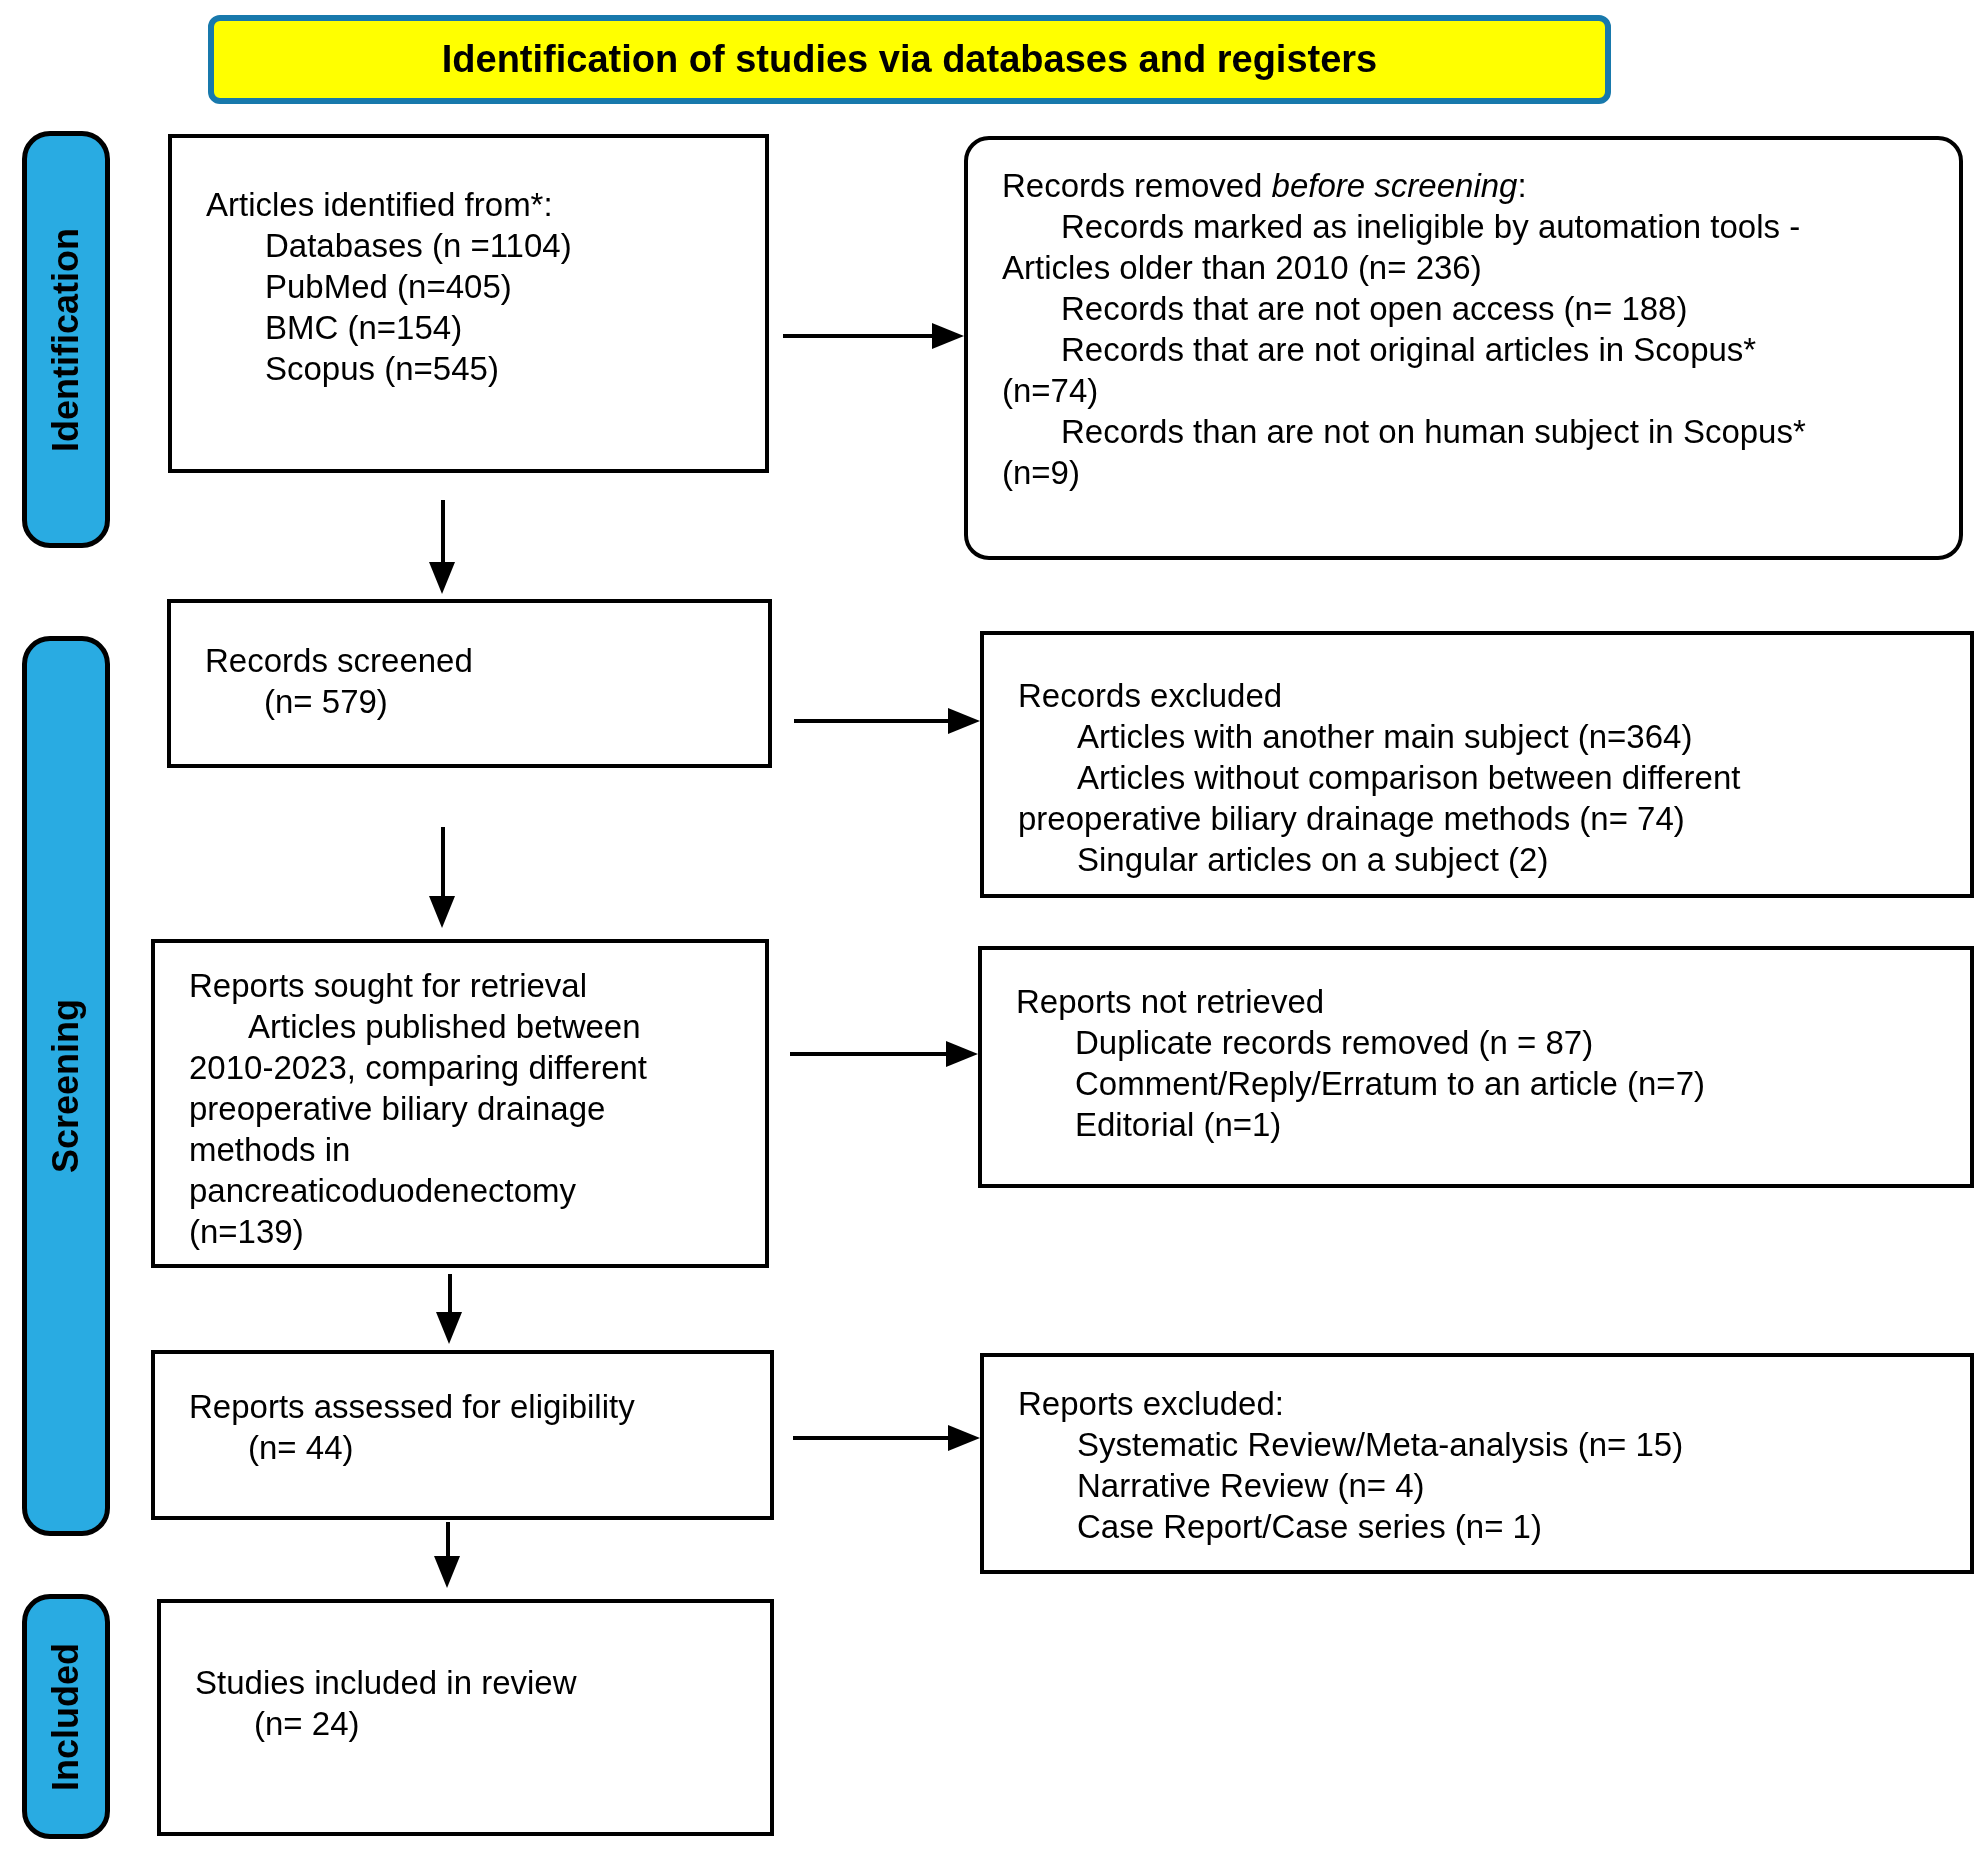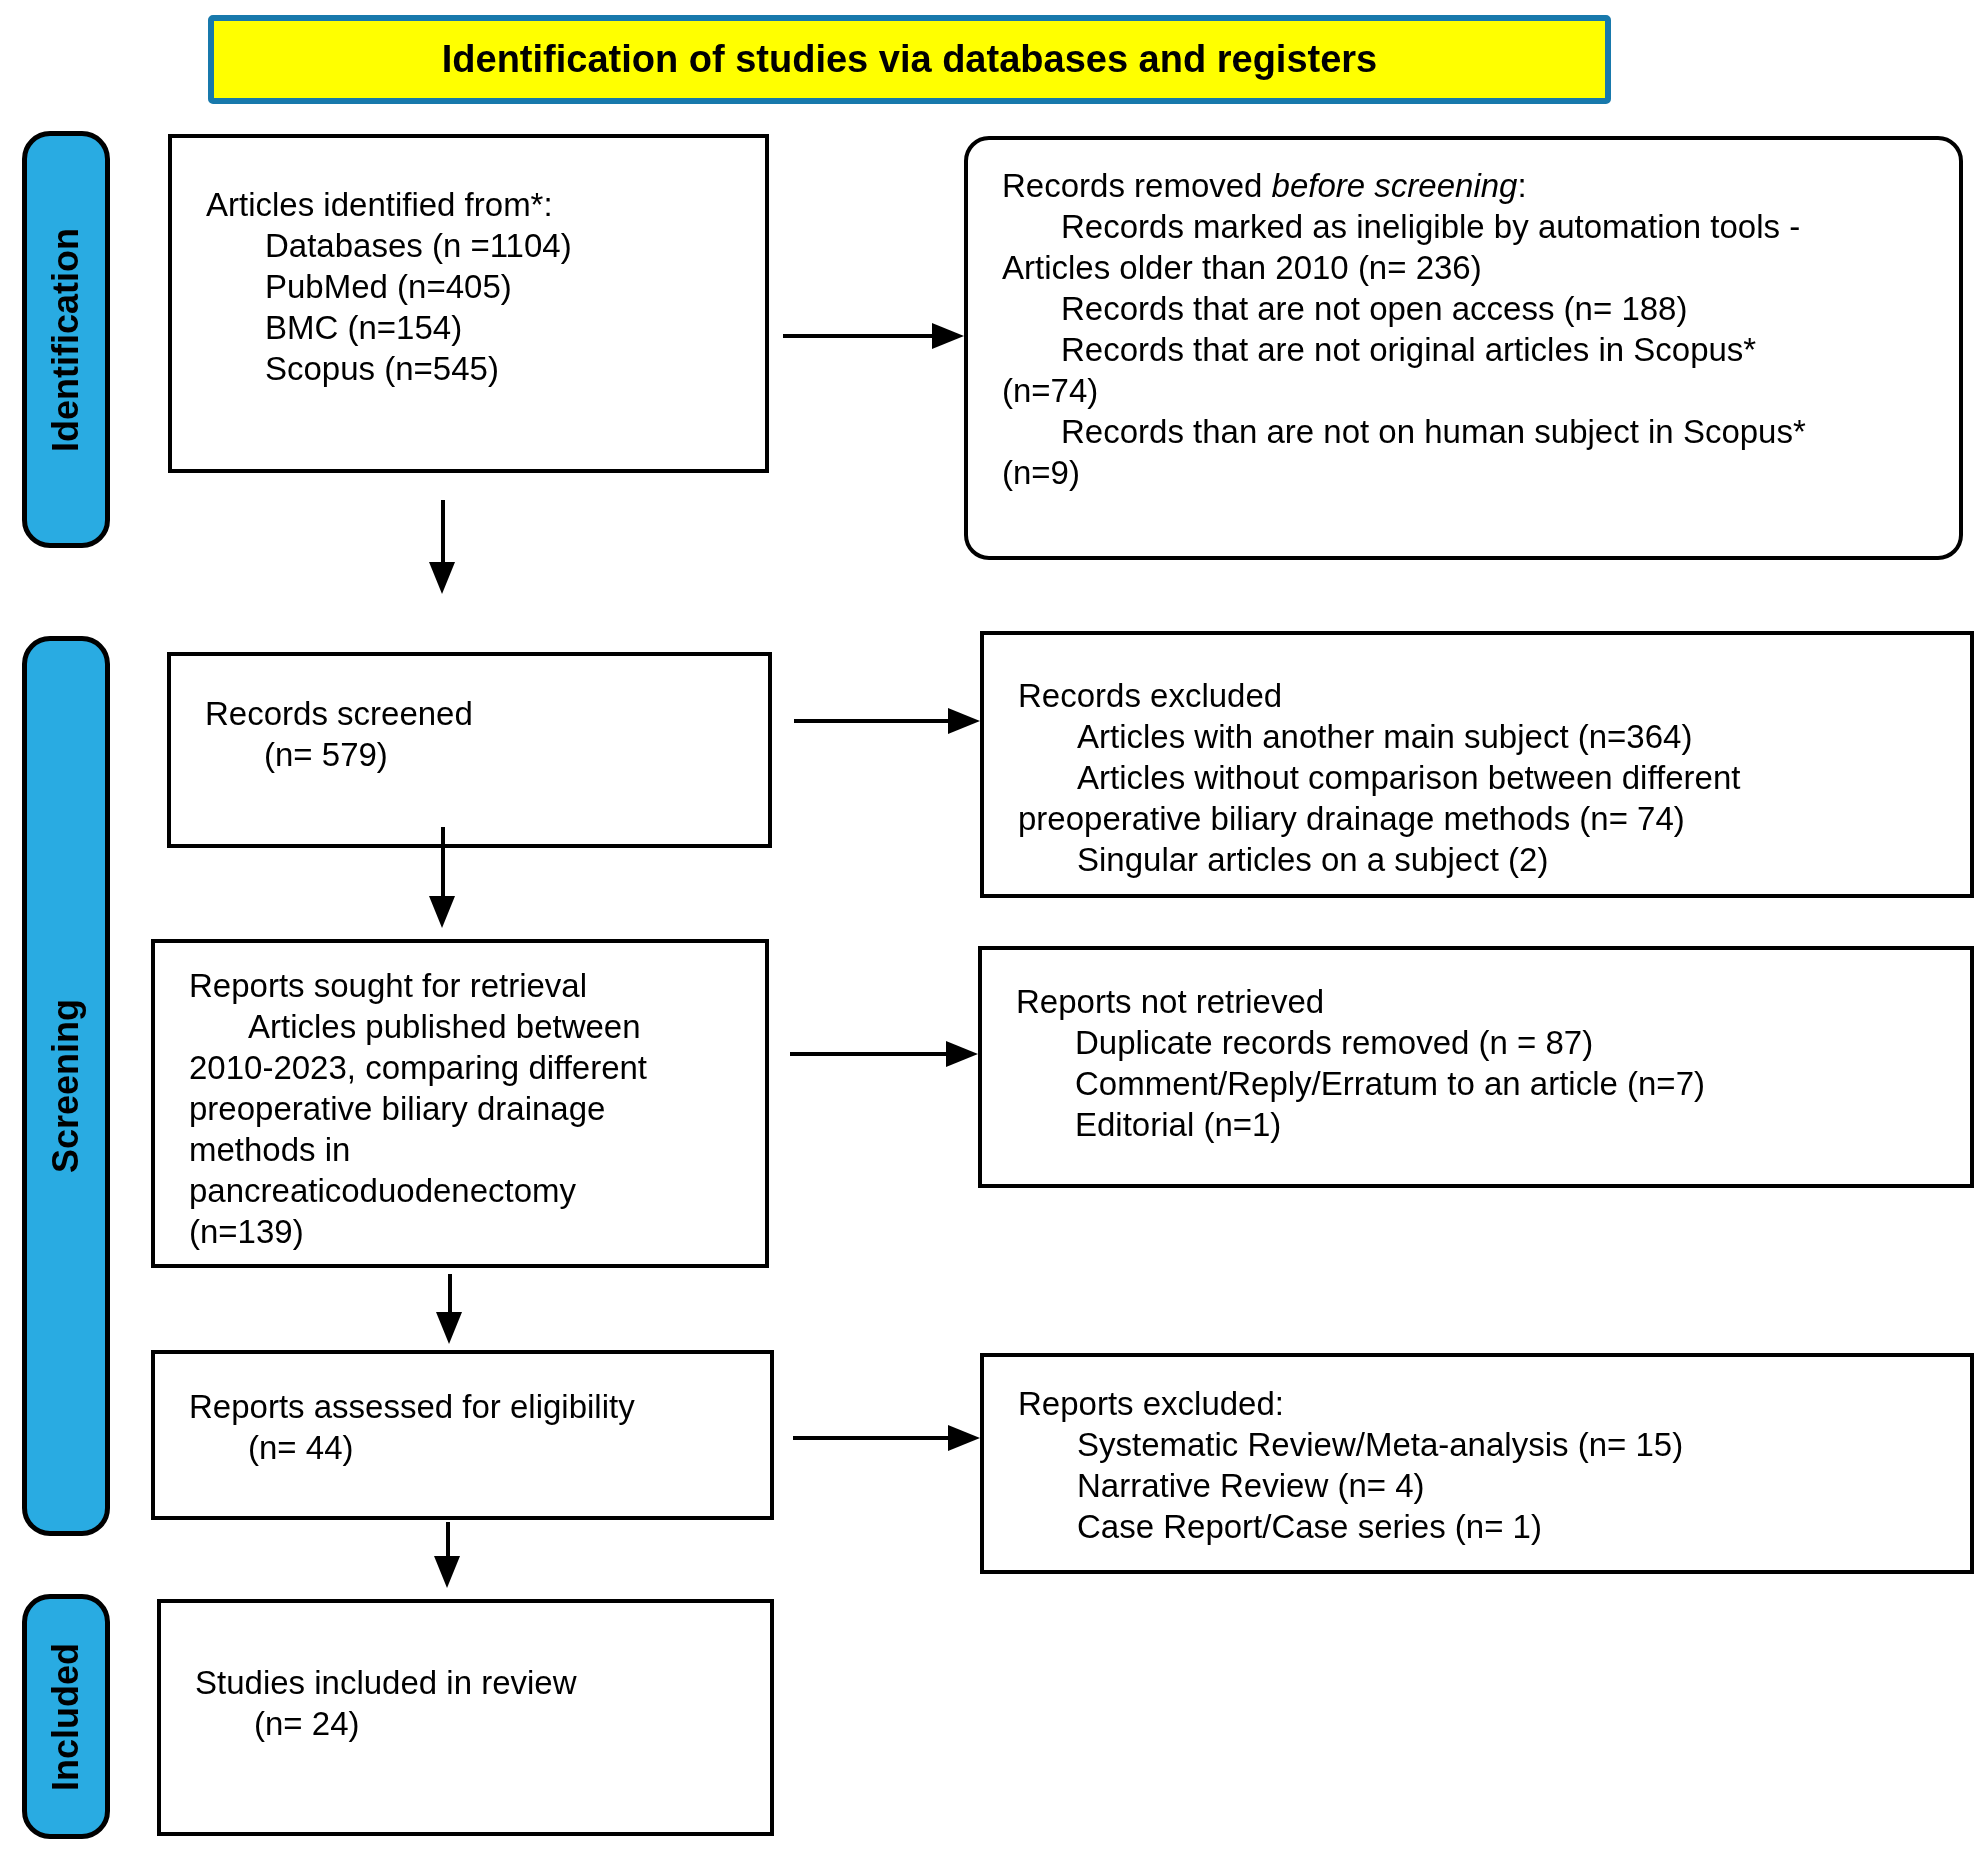--- a/index.html
+++ b/index.html
@@ -17,21 +17,21 @@
     background:var(--paper);
     font-family:"Liberation Sans", sans-serif;
     color:var(--ink);
   }
   
   .banner{
     position:absolute;left:208px;top:15.4px;width:1403px;height:89px;
     box-sizing:border-box;
     background:var(--banner-fill);
     border:6.2px solid var(--banner-border);
-    border-radius:5px;
+    border-radius:12px;
     display:flex;align-items:center;justify-content:center;
     font-weight:bold;font-size:38px;
   }
   
   .stage{
     position:absolute;left:21.6px;width:88px;
     box-sizing:border-box;
     background:var(--stage-fill);
     border:5.6px solid var(--box-border);
     border-radius:28px;
@@ -109,21 +109,21 @@
         <div class="line indent">Records marked as ineligible by automation tools -</div>
         <div class="line">Articles older than 2010 (n= 236)</div>
         <div class="line indent">Records that are not open access (n= 188)</div>
         <div class="line indent">Records that are not original articles in Scopus*</div>
         <div class="line">(n=74)</div>
         <div class="line indent">Records than are not on human subject in Scopus*</div>
         <div class="line">(n=9)</div>
       </div>
   </div>
 
-  <div class="box" style="left:167px;top:652px;width:605px;height:196px;padding-top:37px;">
+  <div class="box" style="left:167px;top:599px;width:605px;height:169px;padding-top:37px;">
       <div class="line">Records screened</div>
       <div class="line indent">(n= 579)</div>
     </div>
 
   <div class="box" style="left:980px;top:631px;width:994px;height:267px;padding-top:40px;">
       <div class="line">Records excluded</div>
       <div class="line indent">Articles with another main subject (n=364)</div>
       <div class="line indent">Articles without comparison between different</div>
       <div class="line">preoperative biliary drainage methods (n= 74)</div>
       <div class="line indent">Singular articles on a subject (2)</div>

